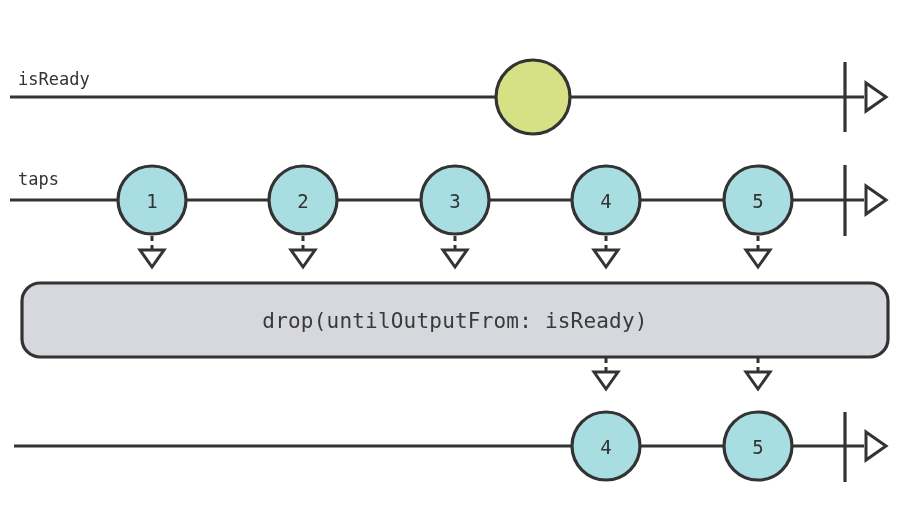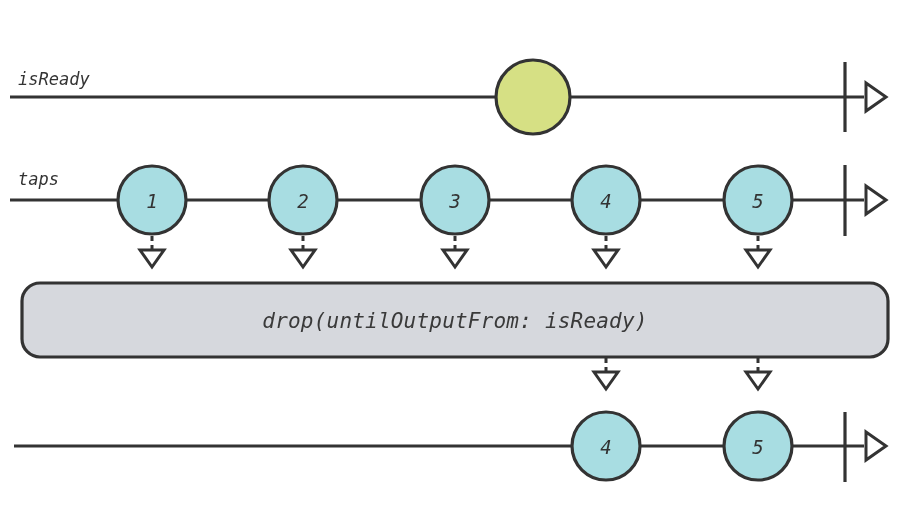--- a/index.html
+++ b/index.html
@@ -10,21 +10,20 @@
   }
   body {
     font-family: "DejaVu Sans Mono", monospace;
   }
   #diagram-root {
     position: relative;
     width: 900px;
     height: 518px;
     background: #ffffff;
     overflow: hidden;
-    font-style: italic;
   }
   #marble-svg {
     display: block;
     width: 900px;
     height: 518px;
   }
   .stream-label {
     font-family: "DejaVu Sans Mono", monospace;
     font-size: 17px;
     fill: #333333;

